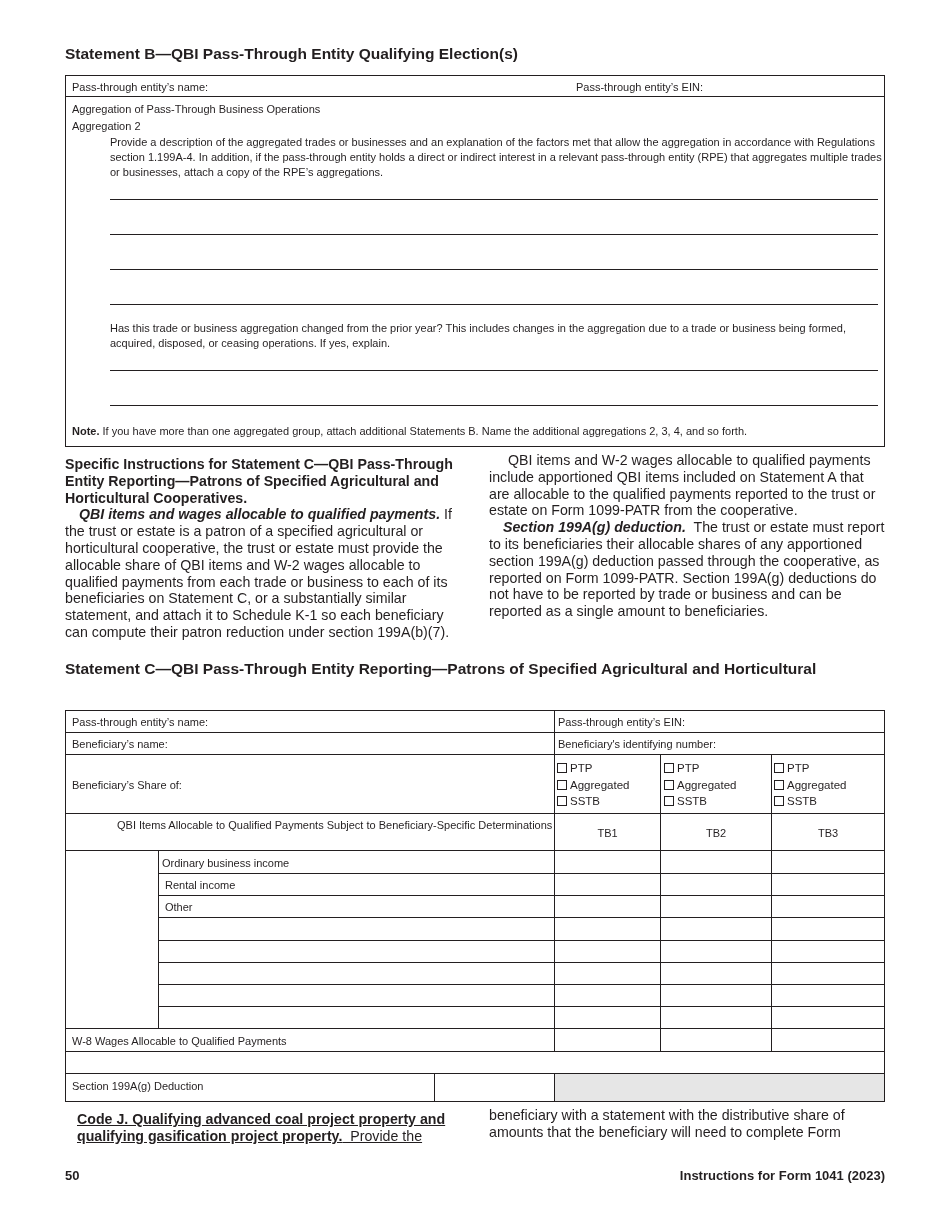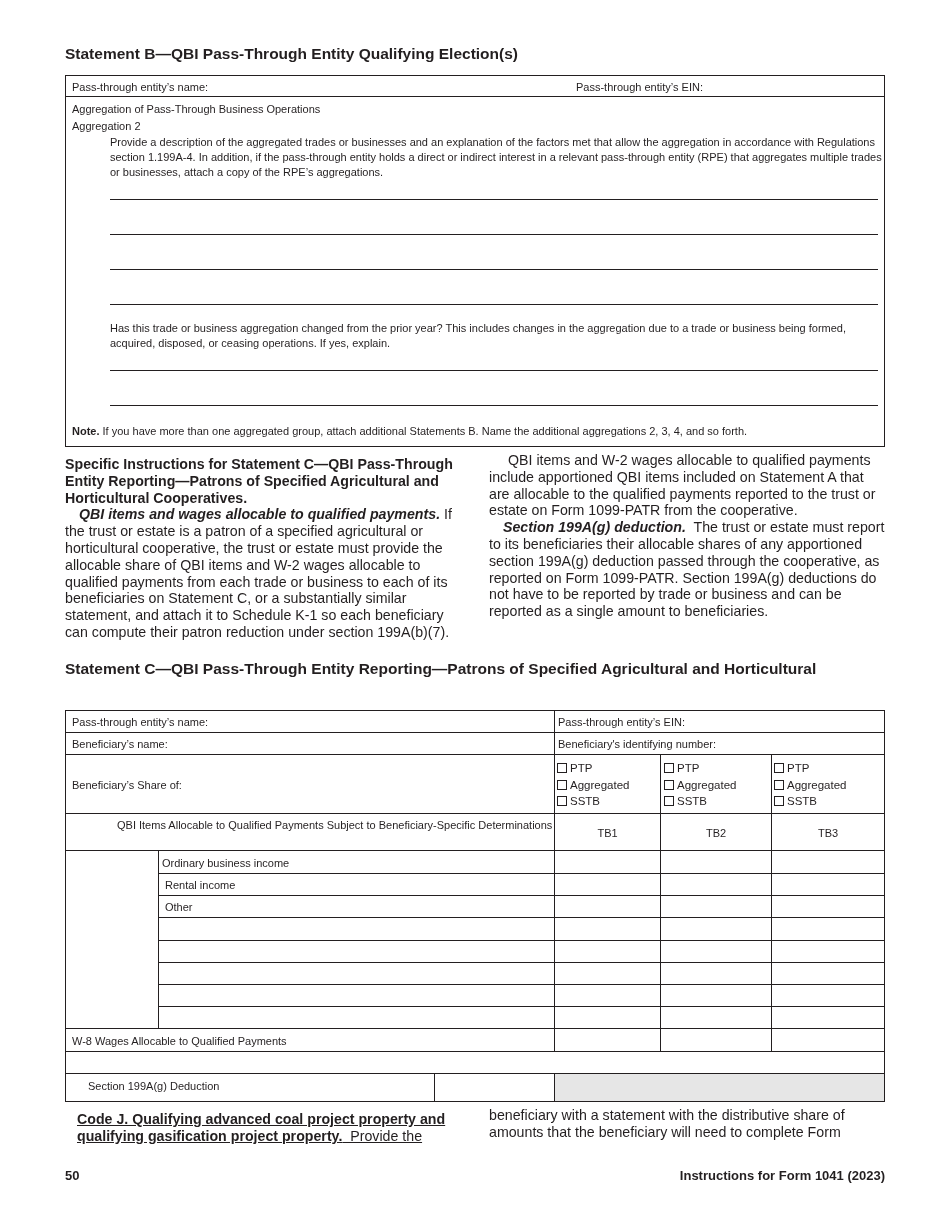--- a/index.html
+++ b/index.html
@@ -118,19 +118,19 @@
 <div class="abs small-b" style="left:72px; top:818px; width:470px;margin-left:45px;">QBI Items Allocable to Qualified Payments Subject to Beneficiary-Specific Determinations</div>
 <div class="abs small-b center" style="left:555px; top:826px; width:105px;">TB1</div>
 <div class="abs small-b center" style="left:661px; top:826px; width:110px;">TB2</div>
 <div class="abs small-b center" style="left:772px; top:826px; width:112px;">TB3</div>
 
 <div class="abs small" style="left:162px; top:856px;">Ordinary business income</div>
 <div class="abs small" style="left:165px; top:878px;">Rental income</div>
 <div class="abs small" style="left:165px; top:900px;">Other</div>
 
 <div class="abs small-b" style="left:72px; top:1034px;">W-8 Wages Allocable to Qualified Payments</div>
-<div class="abs small-b" style="left:72px; top:1079px;margin-left:16px;">Section 199A(g) Deduction</div>
+<div class="abs small-b" style="left:72px; top:1079px;">Section 199A(g) Deduction</div>
 
 <div class="abs body-txt" style="left:77px; top:1111px; width:400px;text-decoration:underline;"><span class="bold">Code J. Qualifying advanced coal project property and qualifying gasification project property.</span><span style="white-space:pre-wrap;">  Provide the</span></div>
 <div class="abs body-txt" style="left:489px; top:1107px; width:398px;">beneficiary with a statement with the distributive share of amounts that the beneficiary will need to complete Form</div>
 
 <div class="abs bold" style="left:65px; top:1168px; font-size:13px;">50</div>
 <div class="abs bold" style="right:65px; top:1168px; font-size:13px;">Instructions for Form 1041 (2023)</div>
 
 </body></html>

